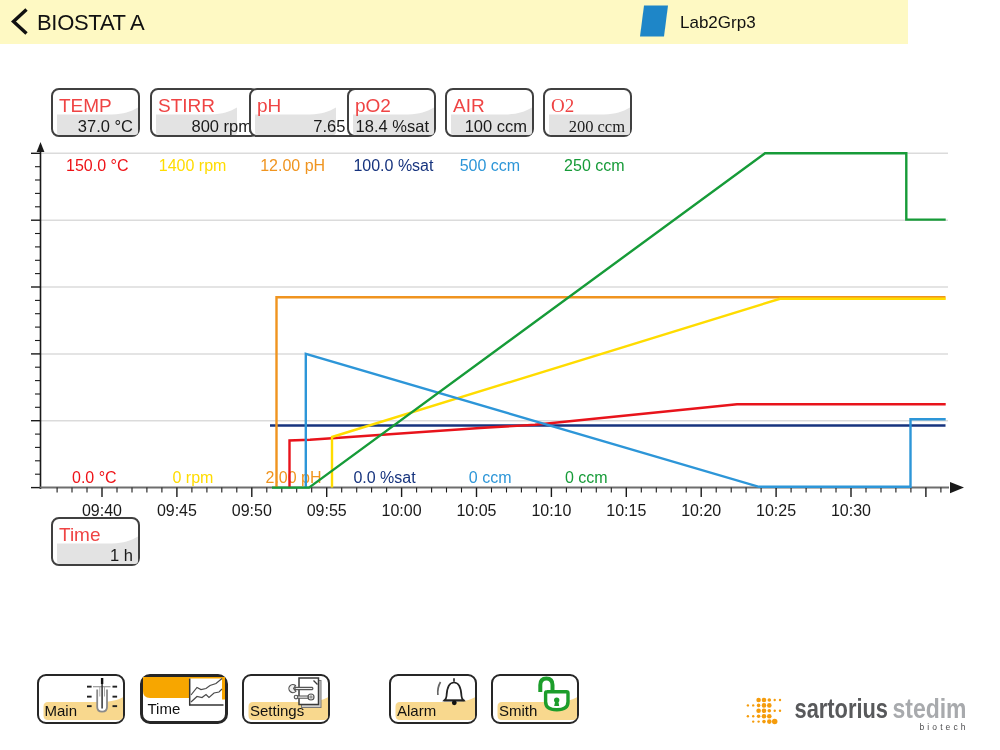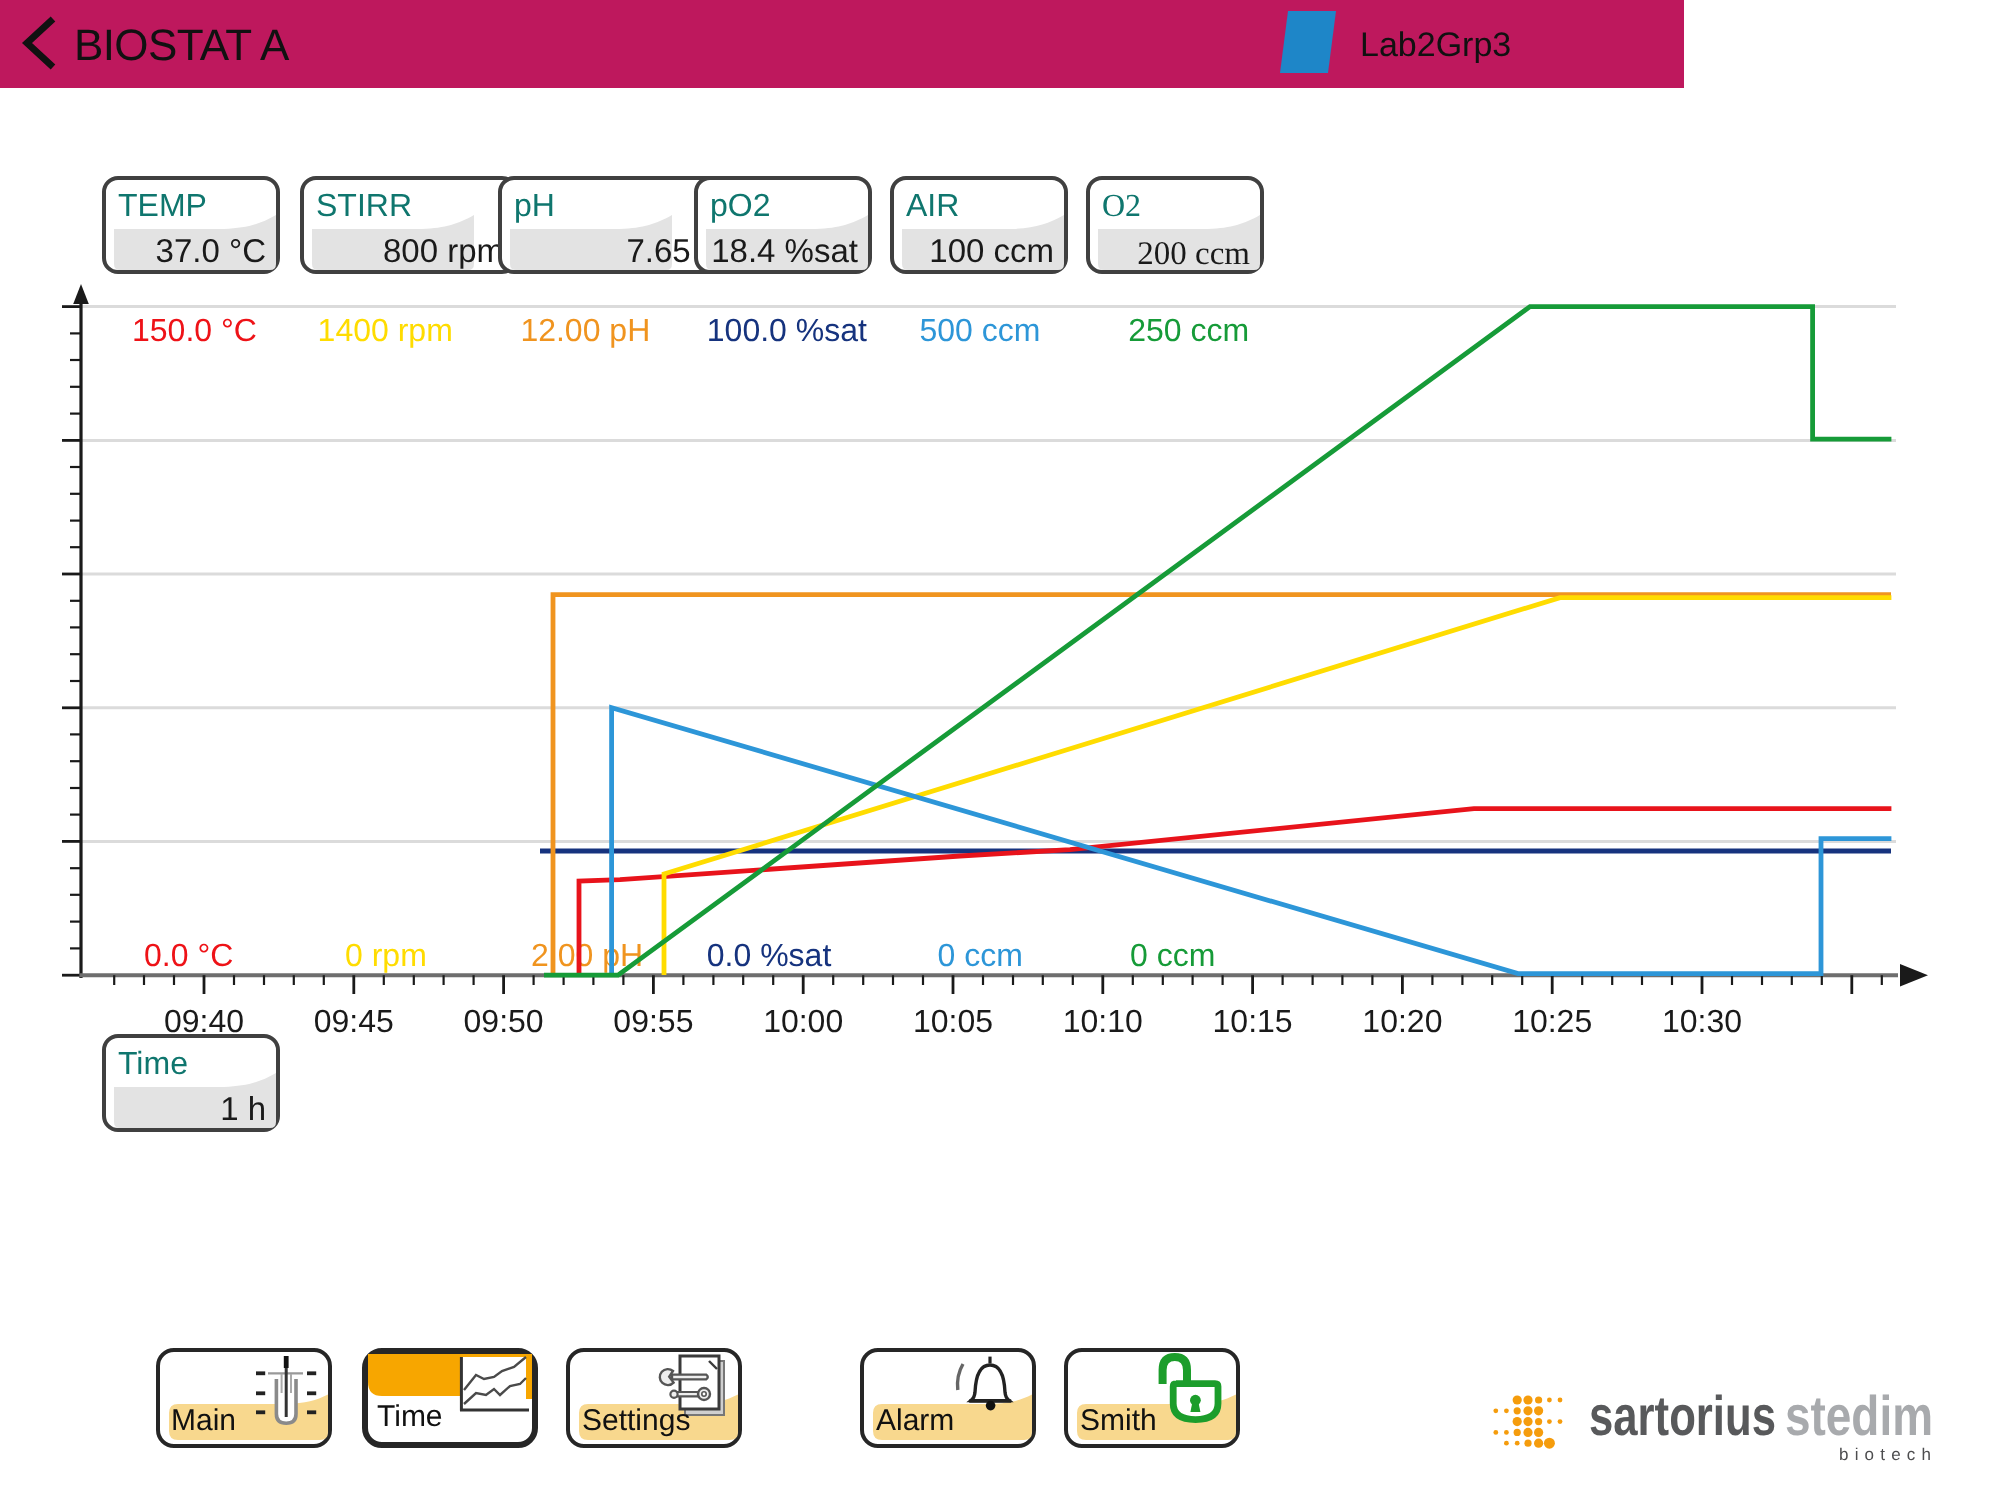--- a/index.html
+++ b/index.html
@@ -1,22 +1,22 @@
 <!DOCTYPE html>
 <html><head><meta charset="utf-8">
 <style>
   html,body{margin:0;padding:0;}
   body{width:1000px;height:750px;background:#fff;font-family:"Liberation Sans",sans-serif;position:relative;overflow:hidden;}
   .abs{position:absolute;}
-  #hdr{left:0;top:0;width:842px;height:44px;background:#be185d;}
+  #hdr{left:0;top:0;width:908px;height:44px;background:#fef9c3;}
   #hdr .title{left:37px;top:10px;font-size:22px;letter-spacing:-0.3px;color:#111;}
   .pbox{border:2px solid #404040;border-radius:8px;background:#fff;width:85px;height:45px;}
-  .pbox .lab{position:absolute;left:6px;top:5px;font-size:16px;color:#0f766e;}
+  .pbox .lab{position:absolute;left:6px;top:5px;font-size:19px;color:#ef4444;}
   .pbox .val{position:absolute;right:5px;top:27px;font-size:16.5px;color:#1a1a1a;}
-  .btn{border:2px solid #262626;border-radius:9px;background:#fff;width:84px;height:46px;margin-left:41px;}
+  .btn{border:2px solid #262626;border-radius:9px;background:#fff;width:84px;height:46px;}
   .btn .blab{position:absolute;left:6px;top:26px;font-size:15px;color:#111;z-index:5;}
 </style></head>
 <body>
 <div class="abs" id="hdr">
   <svg class="abs" style="left:0;top:0" width="1000" height="44">
     <path d="M26.5,9.5 L13.5,21.5 L26.5,33.5" fill="none" stroke="#111" stroke-width="3.4"></path>
     <polygon points="644,5.5 668,5.5 664,36.5 640,36.5" fill="#1E86C8"></polygon>
   </svg>
   <div class="abs title">BIOSTAT A</div>
   <div class="abs" style="left:680px;top:13px;font-size:17px;color:#111;">Lab2Grp3</div>

